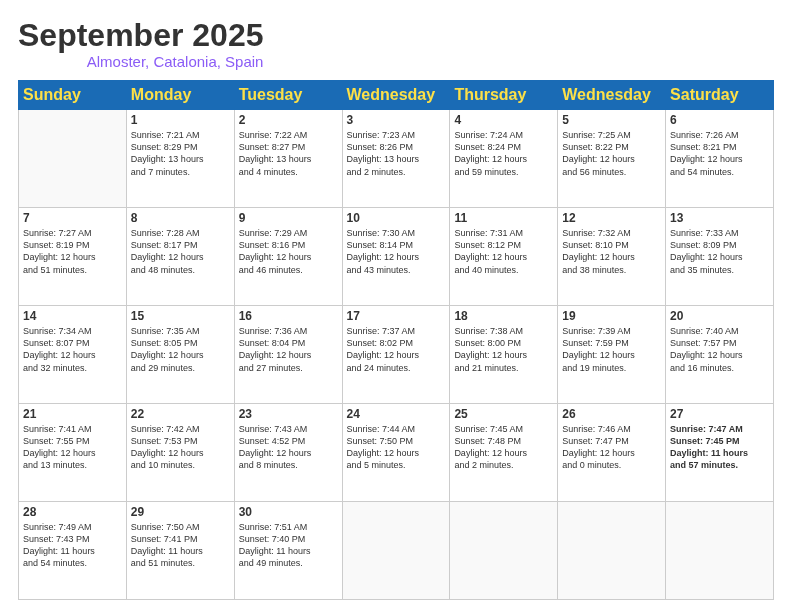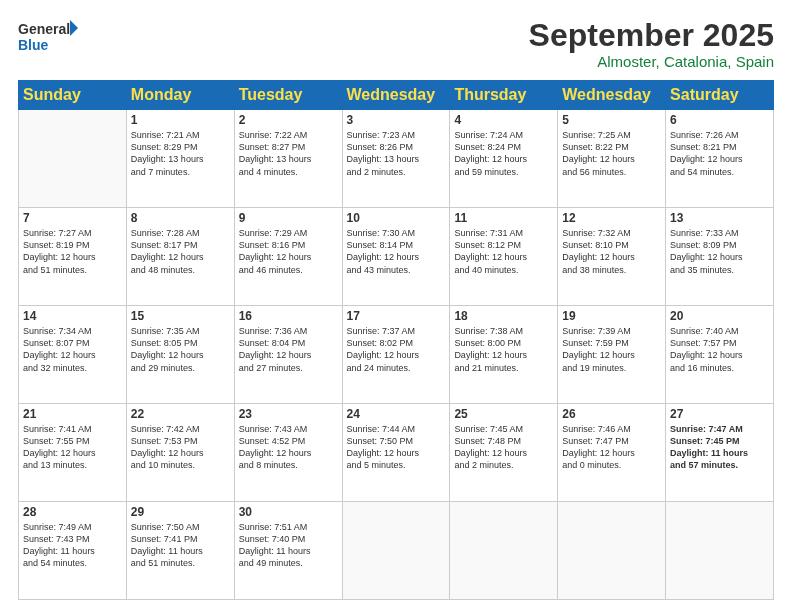--- a/index.html
+++ b/index.html
@@ -33,21 +33,21 @@
     }
     .title-block h1 {
       font-size: 32px;
       font-weight: bold;
       color: #333;
       line-height: 1.1;
     }
     .title-block h2 {
       font-size: 15px;
       font-weight: normal;
-      color: #15803d;
+      color: #8b5cf6;
     }
     .calendar {
       flex: 1;
       border: 1px solid #ccc;
       border-collapse: collapse;
       width: 100%;
       table-layout: fixed;
     }
     .calendar th {
       background: #1a6bb5;
@@ -80,27 +80,20 @@
     }
     .empty-cell {
       background: #f9f9f9;
     }
   </style>
 </head>
 <body>
 
 <div class="page">
   <div class="header">
-    <div class="logo">
-  <svg width="60" height="36" viewBox="0 0 60 36">
-    <text x="0" y="16" font-size="14" font-weight="bold" fill="#333" font-family="Arial">General</text>
-    <text x="0" y="32" font-size="14" font-weight="bold" fill="#1a6bb5" font-family="Arial">Blue</text>
-    <polygon points="52,2 60,10 52,18" fill="#1a6bb5"></polygon>
-  </svg>
-</div>
     <div class="title-block">
       <h1>September 2025</h1>
       <h2>Almoster, Catalonia, Spain</h2>
     </div>
   </div>
 
   <table class="calendar" id="cal-table">
   <thead>
         <tr>
           <th>Sunday</th>

